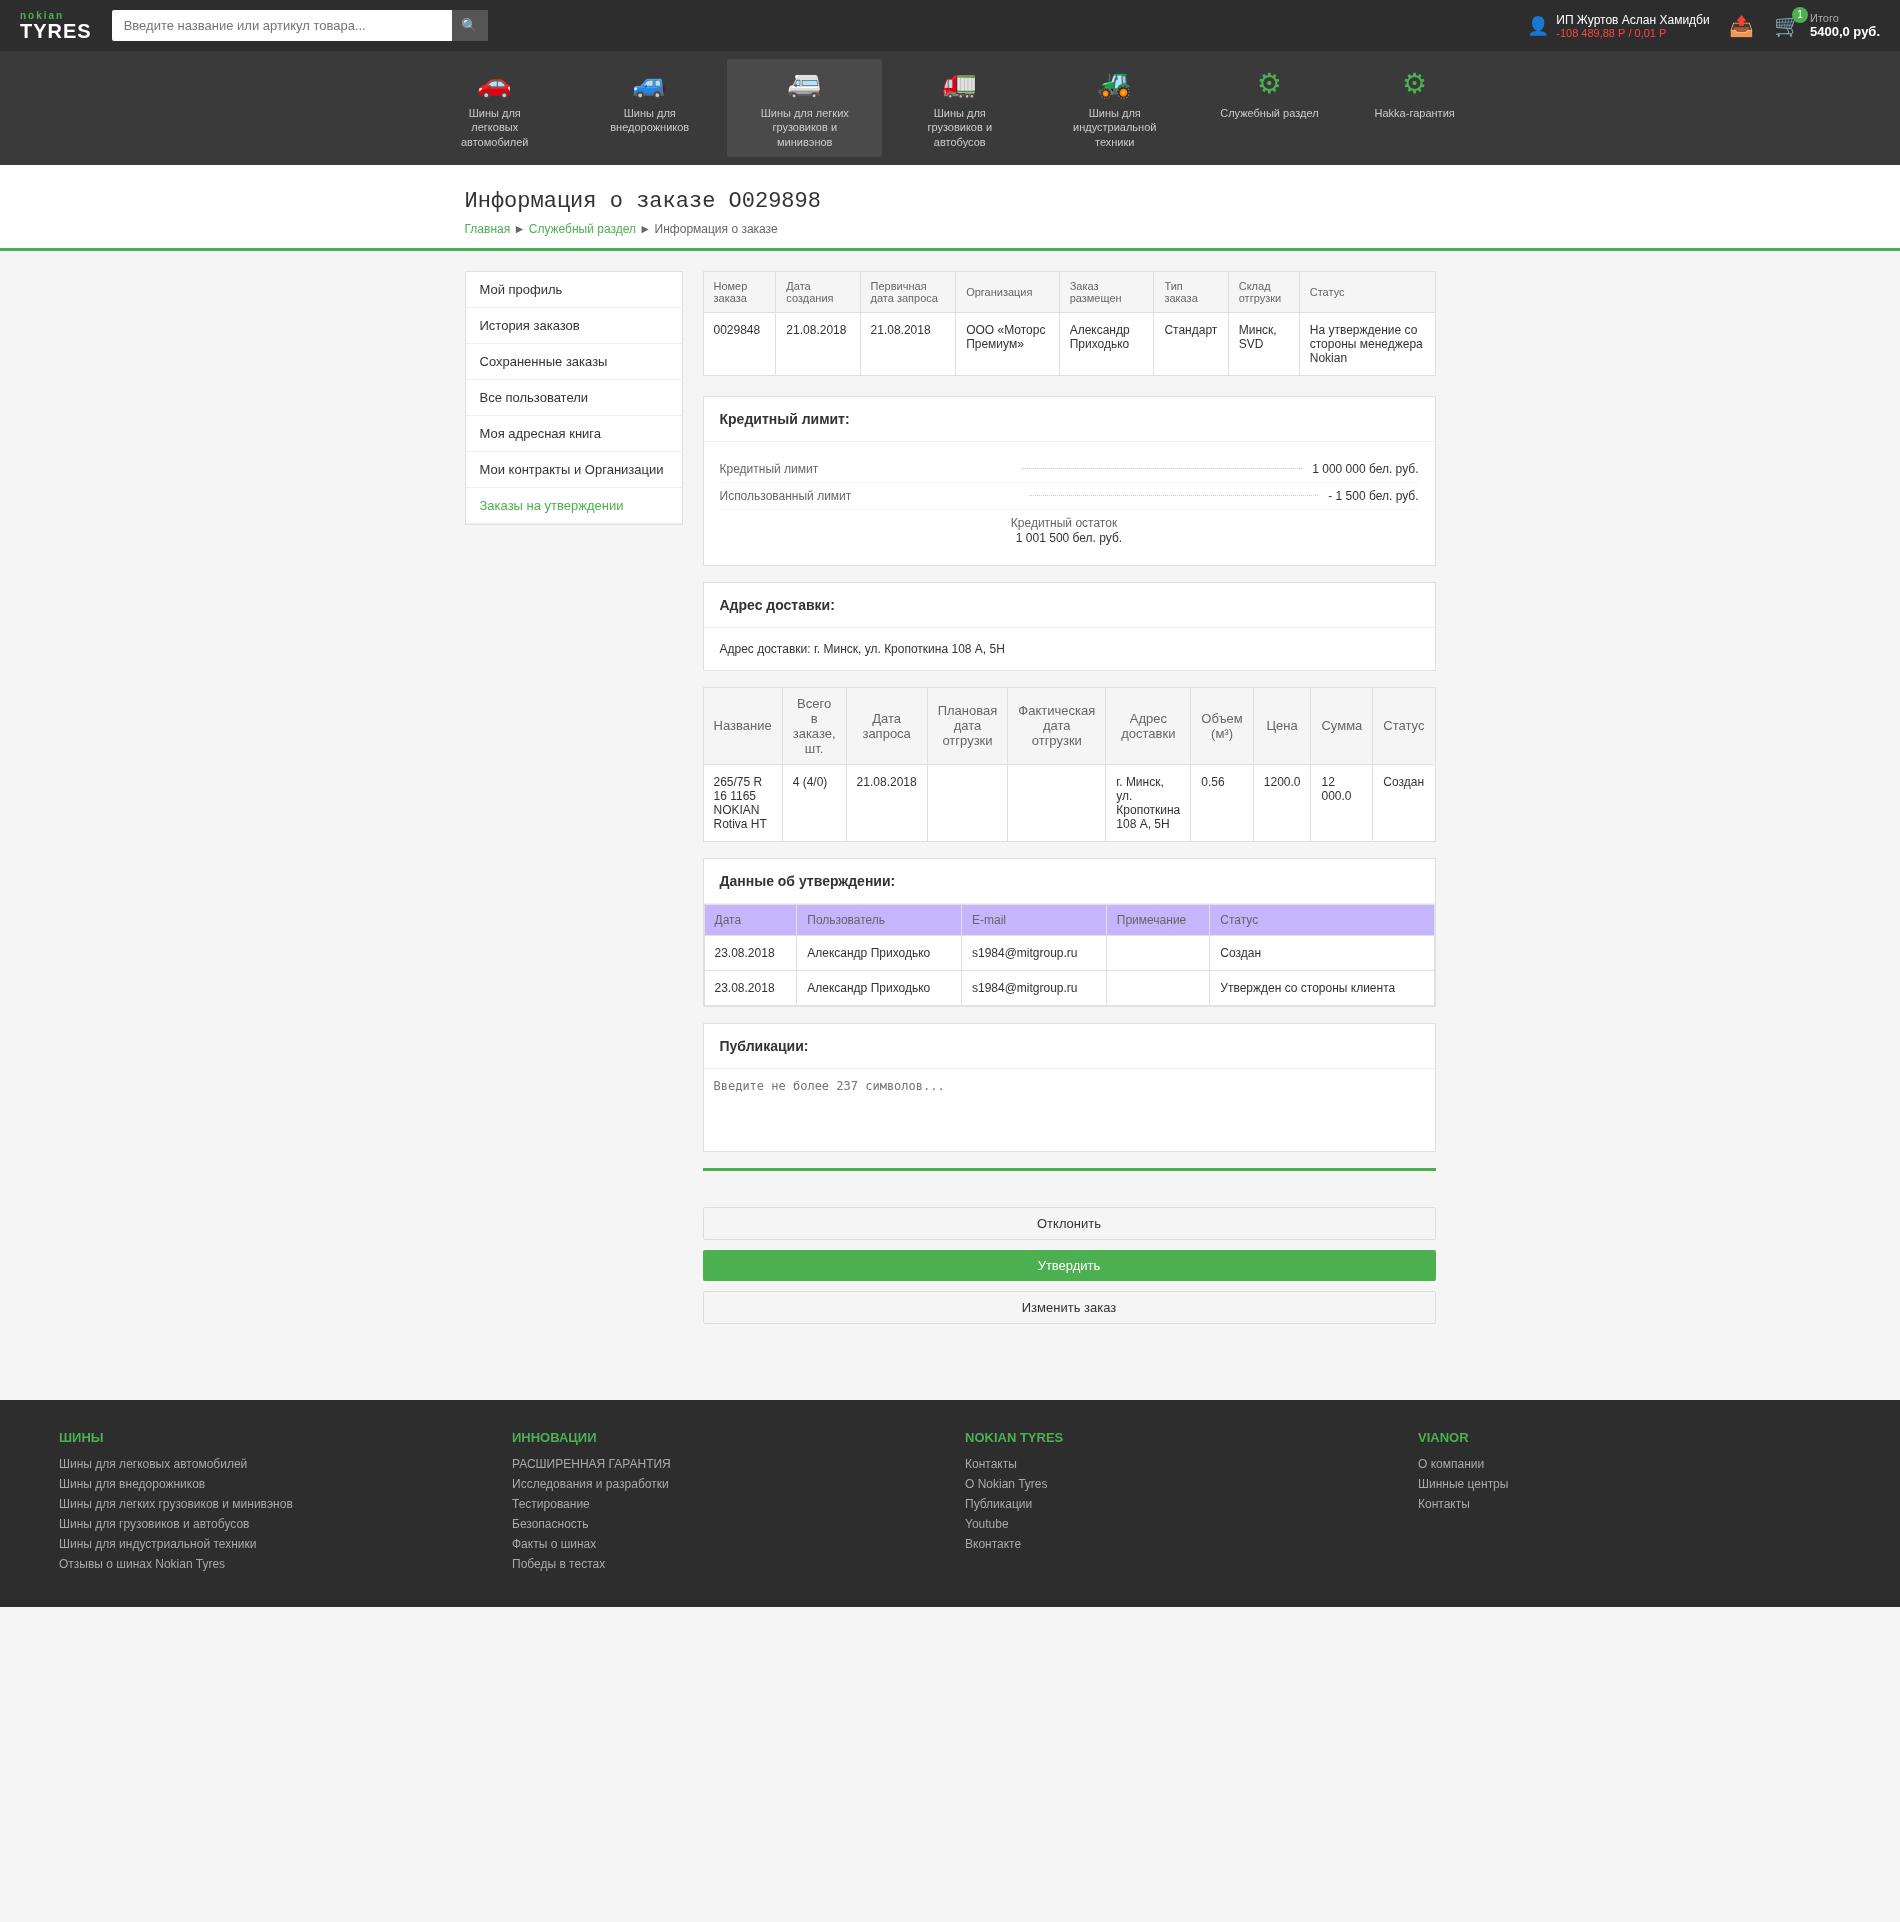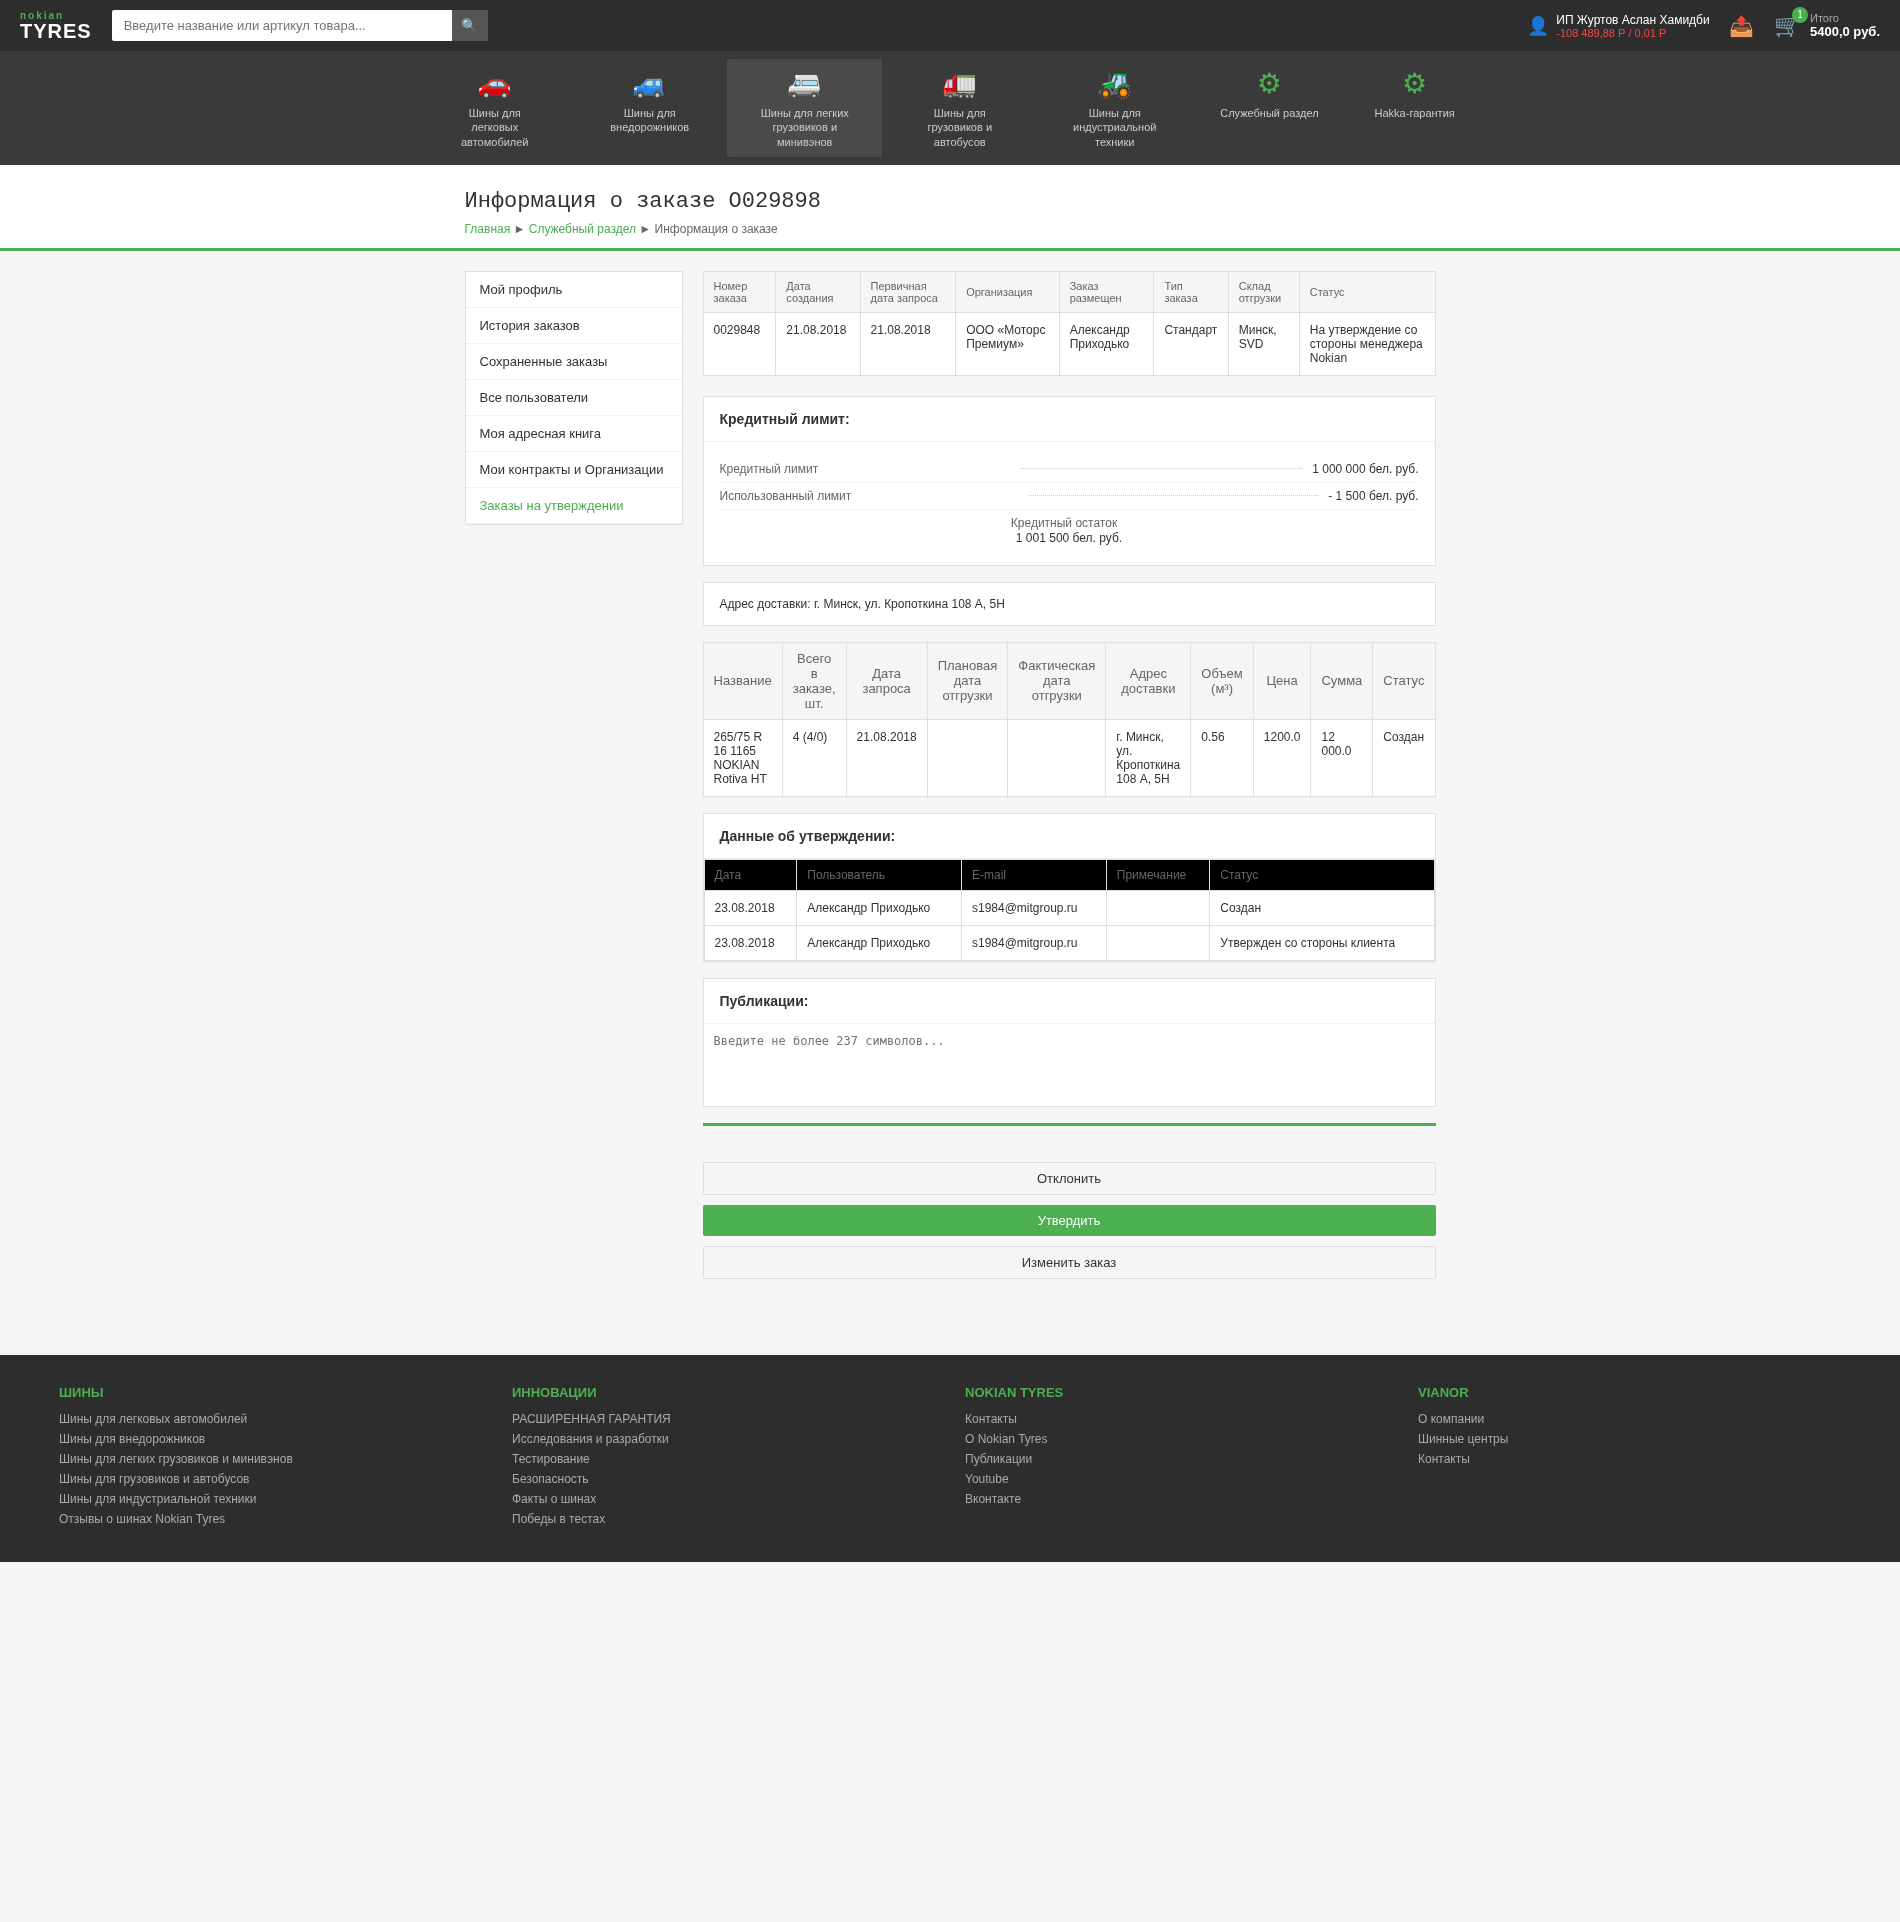--- a/index.html
+++ b/index.html
@@ -52,21 +52,21 @@
     .section-body { padding: 14px 16px; }
     .credit-row { display: flex; align-items: center; padding: 6px 0; border-bottom: 1px solid #f5f5f5; font-size: 12px; }
     .credit-row:last-child { border-bottom: none; flex-direction: column; }
     .credit-label { color: #666; flex: 1; padding-right: 10px; }
     .credit-line { flex: 1; border-bottom: 1px dotted #ccc; margin: 0 10px; }
     .credit-value { font-size: 12px; }
     .address-text { font-size: 12px; color: #333; }
 
     
     .approval-table { width: 100%; border-collapse: collapse; font-size: 12px; }
-    .approval-table th { background: #000000; padding: 8px 10px; text-align: left; font-weight: normal; color: #666; border: 1px solid #e0e0e0; }
+    .approval-table th { background: #c4b5fd; padding: 8px 10px; text-align: left; font-weight: normal; color: #666; border: 1px solid #e0e0e0; }
     .approval-table td { padding: 10px; border: 1px solid #e0e0e0; background: white; font-size: 12px; margin-top: 11px; }
 
     
     .notes-textarea { width: 100%; border: none; resize: none; font-size: 12px; color: #aaa; padding: 10px; min-height: 79px; outline: none; }
 
     
     .actions { display: flex; justify-content: flex-end; gap: 10px; padding: 16px 0; flex-direction: column; }
     .btn { padding: 8px 20px; border: none; cursor: pointer; font-size: 13px; border-radius: 2px; }
     .btn-default { background: #f5f5f5; color: #333; border: 1px solid #ddd; }
     .btn-success { background: #4caf50; color: white; }
@@ -220,20 +220,21 @@
         </div>
         <div class="credit-row">
           <span class="credit-label">Кредитный остаток</span>
           <span class="credit-line"></span>
           <span class="credit-value">1 001 500 бел. руб.</span>
         </div>
       </div>
     </div>
 
     <div class="section">
+      <div class="section-title">Адрес доставки:</div>
       <div class="section-body">
         <p class="address-text">Адрес доставки: г. Минск, ул. Кропоткина 108 А, 5Н</p>
       </div>
     </div>
 
     <table class="order-products-table" style="margin-bottom:16px;">
       <thead>
         <tr>
           <th>Название</th>
           <th>Всего в заказе, шт.</th>

